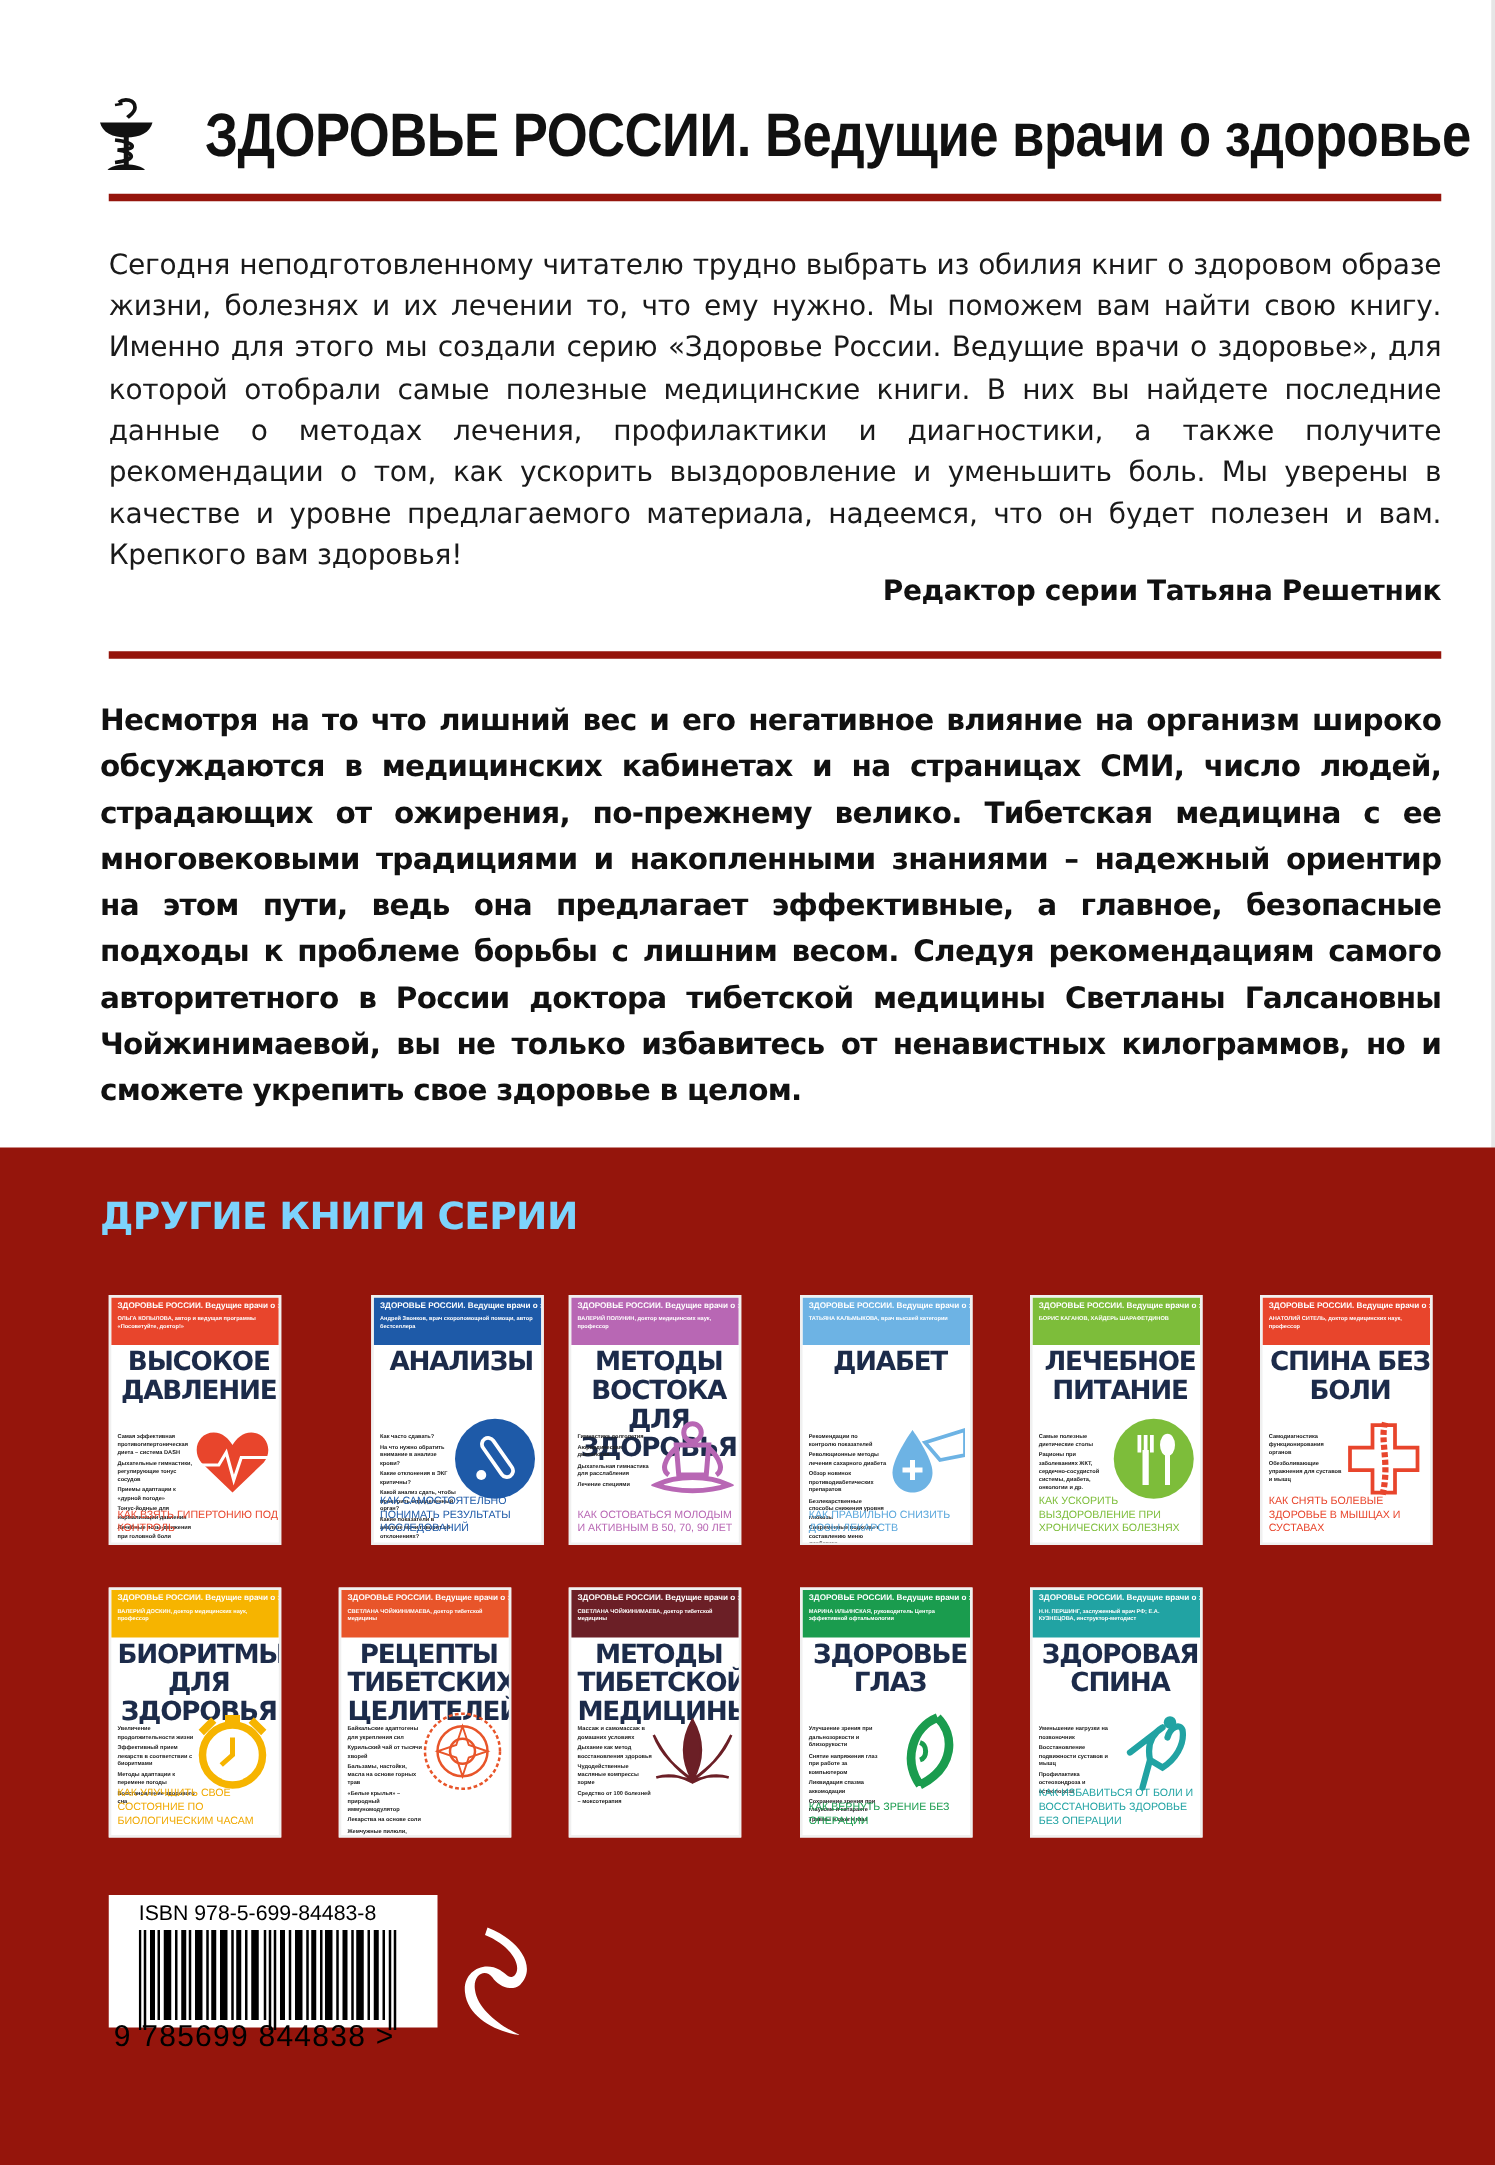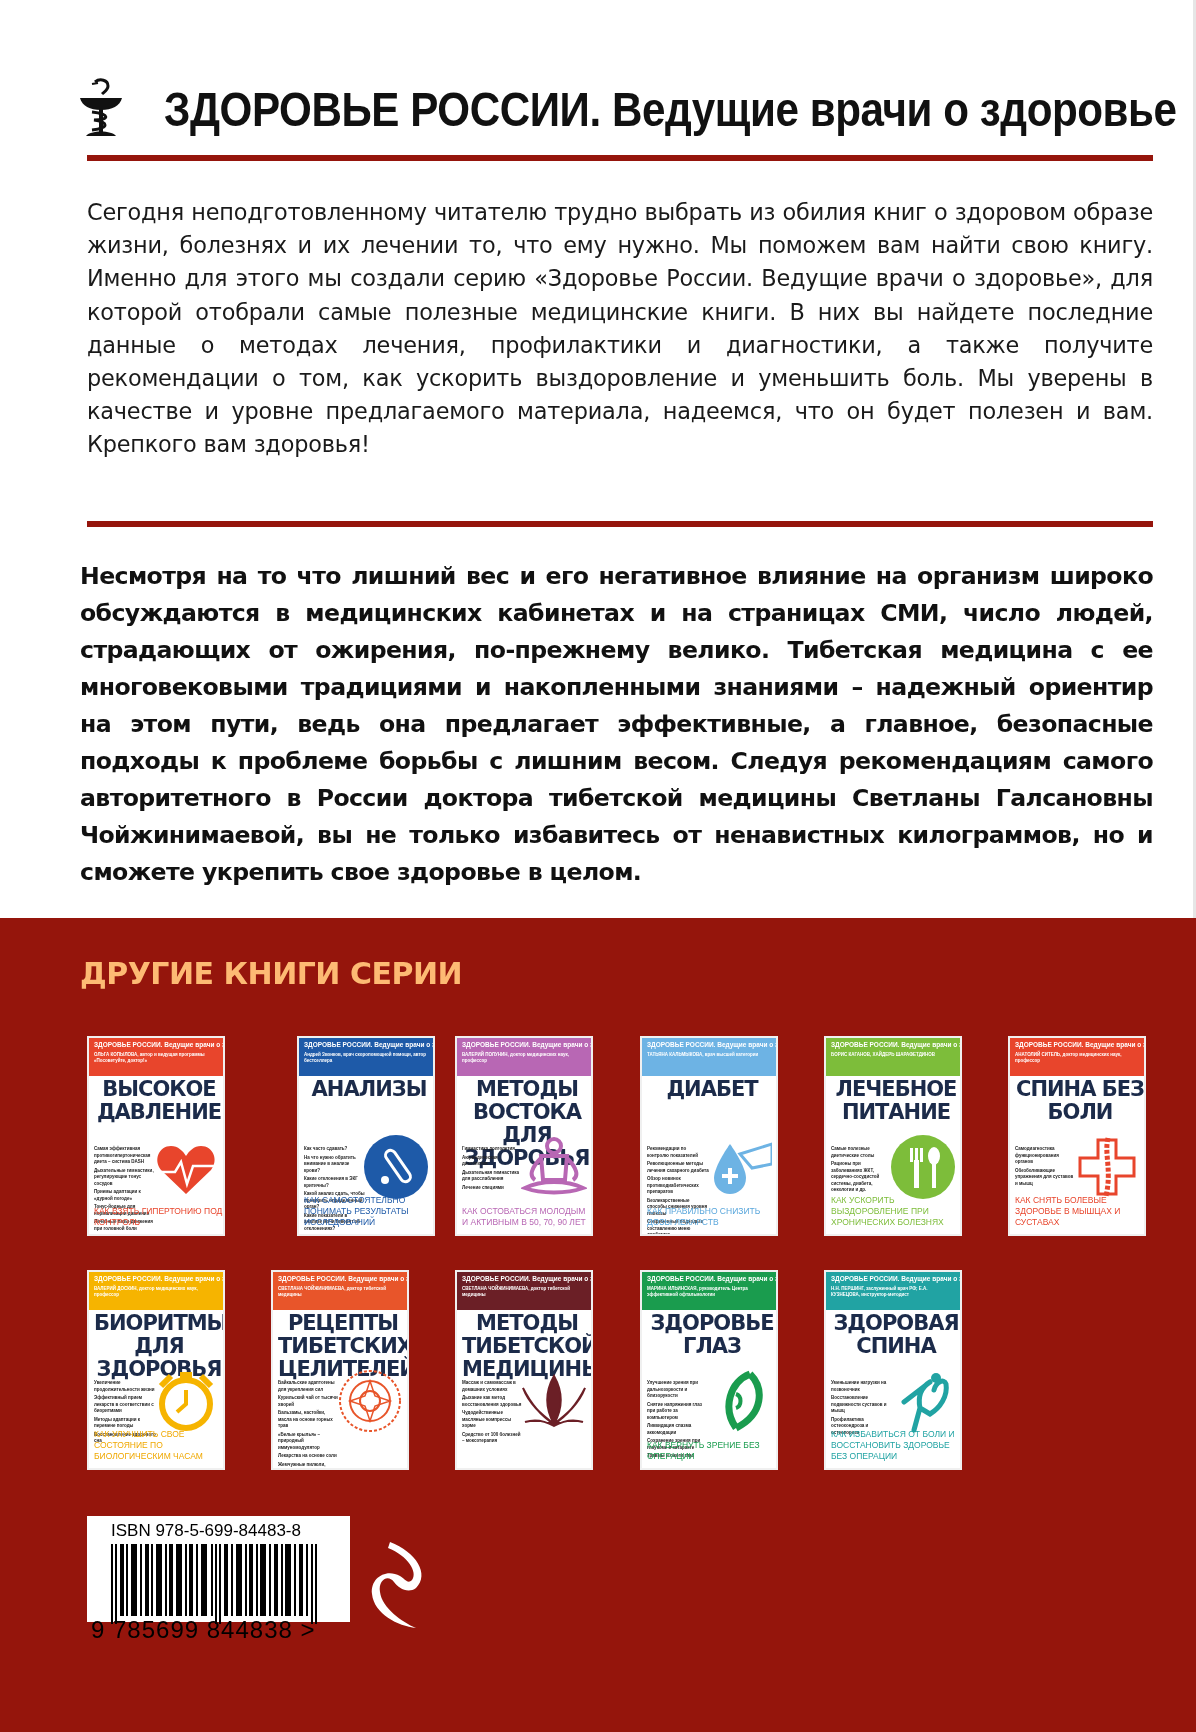--- a/index.html
+++ b/index.html
@@ -39,21 +39,21 @@
   .annotation {
     position: absolute; left: 80px; top: 558px; width: 1073px;
     font-family: "DejaVu Sans", sans-serif; font-weight: bold; font-size: 23.6px; line-height: 37px;
     text-align: justify; color: #111; letter-spacing: -0.6px;
   }
 
   
   .red-section { position: absolute; left: 0; top: 918px; width: 1196px; height: 814px; background: #95150c; }
   .others-title {
     position: absolute; left: 80px; top: 38px;
-    font-family: "DejaVu Sans", sans-serif; font-weight: bold; font-size: 30px; color: #fdba74;
+    font-family: "DejaVu Sans", sans-serif; font-weight: bold; font-size: 30px; color: #7dd3fc;
     letter-spacing: -0.5px;
   }
 
   .book {
     position: absolute; width: 138px; height: 200px; background: #ffffff;
     border: 2px solid #f0f0f0; overflow: hidden;
   }
   .book .band { position: absolute; left: 0; top: 0; width: 100%; height: 38px; }
   .book .series-line {
     position: absolute; left: 5px; top: 3px; font-size: 6.5px; font-weight: bold; color: #fff; white-space: nowrap;
@@ -100,20 +100,21 @@
       <path d="M16 6 L22 5" stroke="#111" stroke-width="2"></path>
       <path d="M16 34 C34 36 34 42 18 42 C32 44 34 50 16 52" stroke="#111" stroke-width="3" fill="none"></path>
     </svg>
     <div class="series-title">ЗДОРОВЬЕ РОССИИ. Ведущие врачи о здоровье</div>
   </div>
   <div class="rule rule-1"></div>
 
   <div class="intro">
     <p>Сегодня неподготовленному читателю трудно выбрать из обилия книг о здоровом образе жизни, болезнях и их лечении то, что ему нужно. Мы поможем вам найти свою книгу. Именно для этого мы создали серию «Здоровье России. Ведущие врачи о здоровье», для которой отобрали самые полезные медицинские книги. В них вы найдете последние данные о методах лечения, профилактики и диагностики, а также получите рекомендации о том, как ускорить выздоровление и уменьшить боль. Мы уверены в качестве и уровне предлагаемого материала, надеемся, что он будет полезен и вам. Крепкого вам здоровья!</p>
   </div>
+  <div class="editor">Редактор серии Татьяна Решетник</div>
   <div class="rule rule-2"></div>
 
   <div class="annotation">
     <p style="text-align-last:left;">Несмотря на то что лишний вес и его негативное влияние на организм широко обсуждаются в медицинских кабинетах и на страницах СМИ, число людей, страдающих от ожирения, по-прежнему велико. Тибетская медицина с ее многовековыми традициями и накопленными знаниями – надежный ориентир на этом пути, ведь она предлагает эффективные, а главное, безопасные подходы к проблеме борьбы с лишним весом. Следуя рекомендациям самого авторитетного в России доктора тибетской медицины Светланы Галсановны Чойжинимаевой, вы не только избавитесь от ненавистных килограммов, но и сможете укрепить свое здоровье в целом.</p>
   </div>
 
   <div class="red-section">
     <div class="others-title">ДРУГИЕ КНИГИ СЕРИИ</div>
   </div>
 

